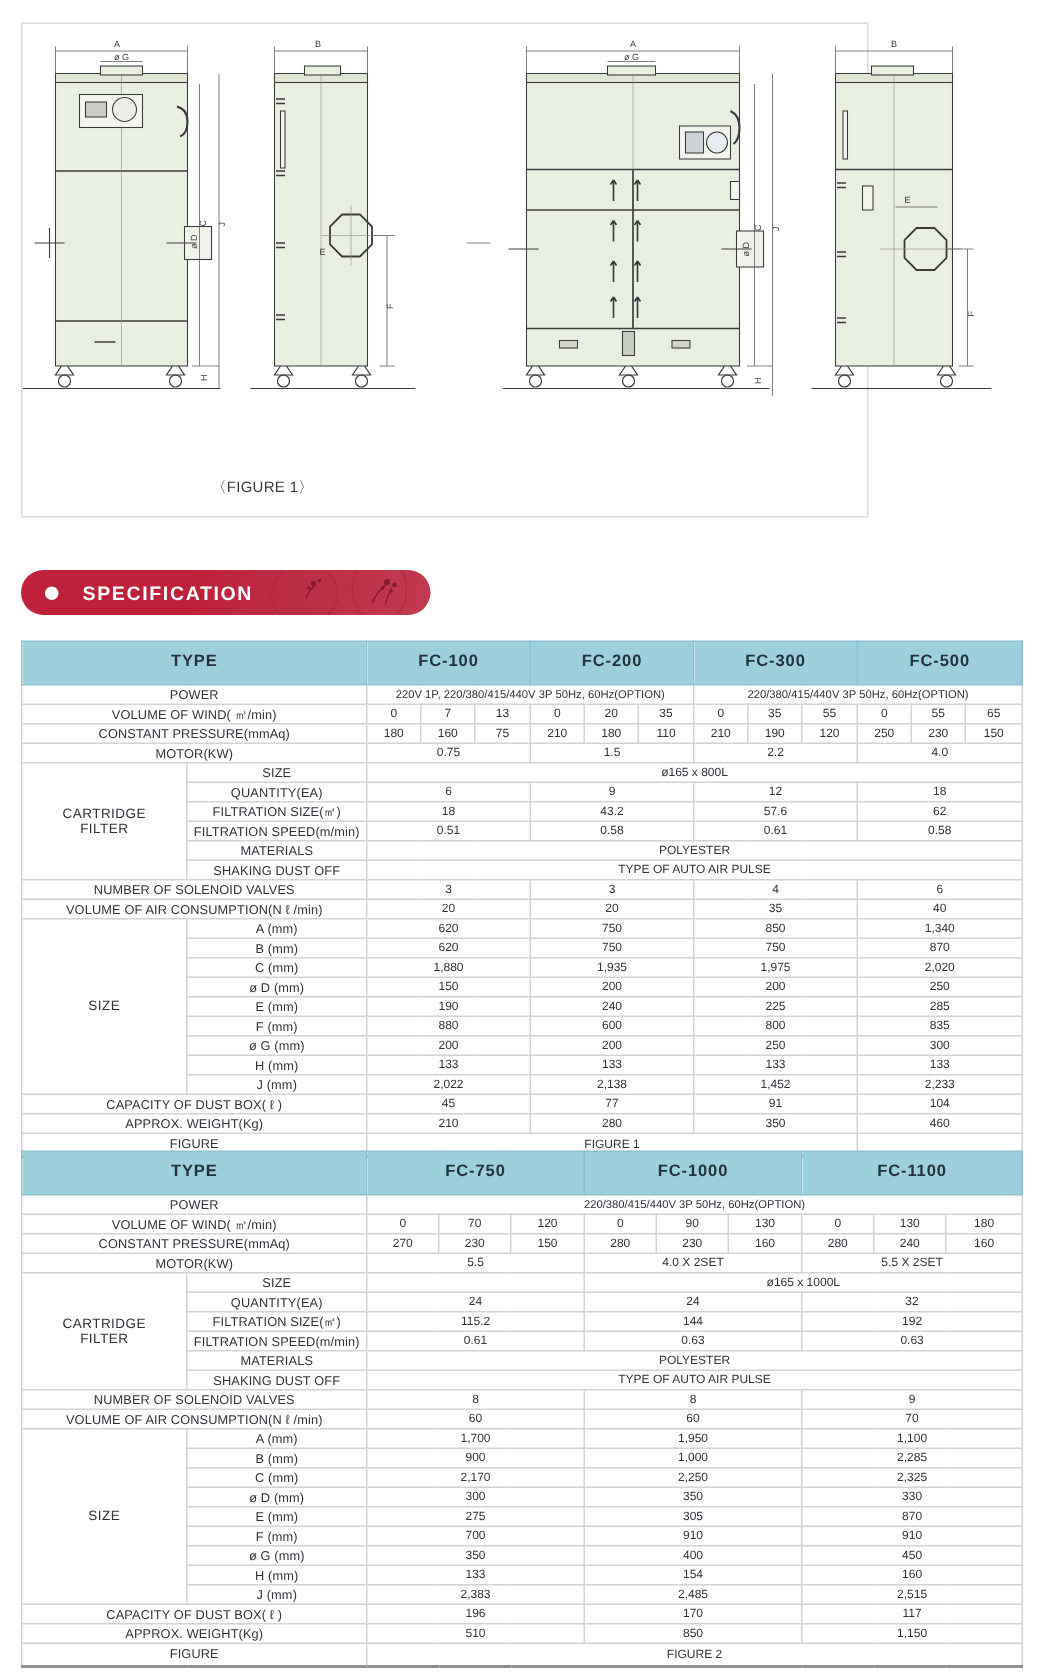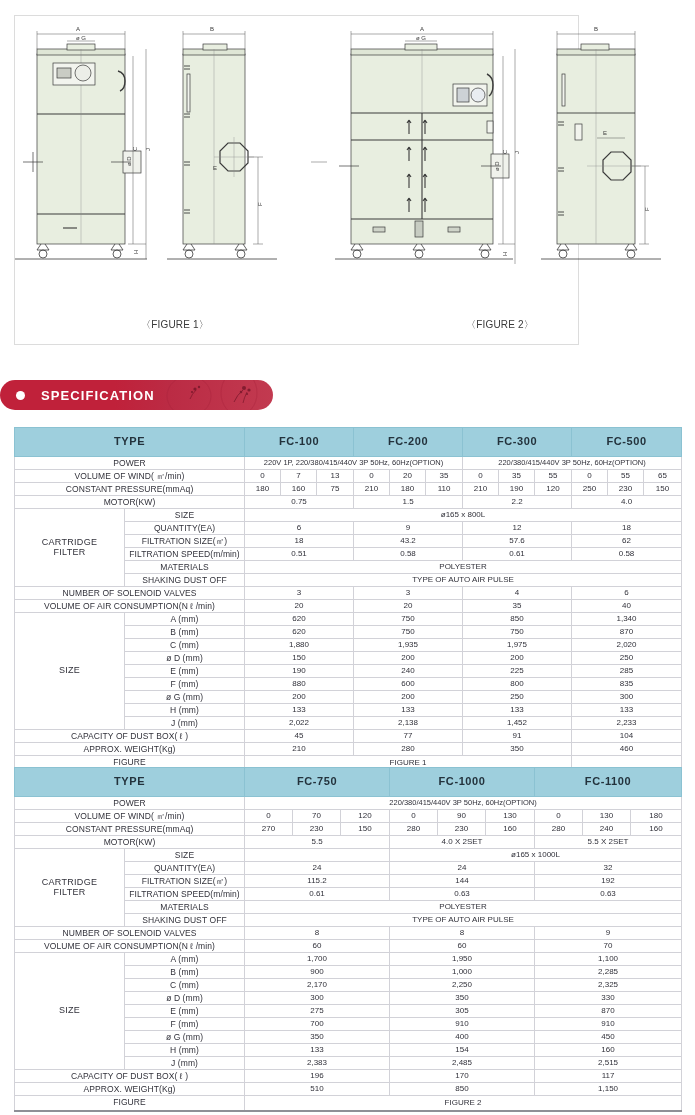--- a/index.html
+++ b/index.html
@@ -22,21 +22,21 @@
   .figure-cell { position: relative; flex: 1; }
   .figure-caption {
     position: absolute; bottom: 12px; left: 0; right: 0;
     text-align: center; font-size: 10px; color: #3a3a3a;
     letter-spacing: .2px;
   }
   .fig-svg { display:block; margin: 0 auto; }
 
   
   .spec-banner {
-    position: absolute; left: 0; top: 380px;
+    position: absolute; left: 14px; top: 380px;
     width: 273px; height: 30px;
     border-radius: 15px;
     background: linear-gradient(90deg,#c0213a 0%, #c0213a 42%, #bb2b44 62%, #c23a50 100%);
     overflow: hidden;
   }
   .spec-dot {
     position: absolute; left: 16px; top: 11px;
     width: 9px; height: 9px; border-radius: 50%;
     background: #ffffff;
   }
@@ -285,21 +285,20 @@
             <text x="86" y="24" text-anchor="middle">ø G</text>
             <text x="261" y="15" text-anchor="middle">B</text>
             <text x="172" y="138" transform="rotate(-90 172 138)">C</text>
             <text x="184" y="138" transform="rotate(-90 184 138)">J</text>
             <text x="164" y="155" transform="rotate(-90 164 155)">ø D</text>
             <text x="172" y="240" transform="rotate(-90 172 240)">H</text>
             <text x="268" y="119">E</text>
             <text x="314" y="195" transform="rotate(-90 314 195)">F</text>
           </g>
         </svg>
-        <div class="figure-caption">〈FIGURE 2〉</div>
       </div>
 
     </div>
   </div>
 
   <div class="spec-banner">
     <svg class="spec-deco" viewBox="0 0 130 30">
       <g stroke="#a8253d" fill="none" stroke-width="0.8" opacity="0.75">
         <ellipse cx="46" cy="16" rx="22" ry="20"></ellipse>
         <ellipse cx="96" cy="13" rx="18" ry="22"></ellipse>

